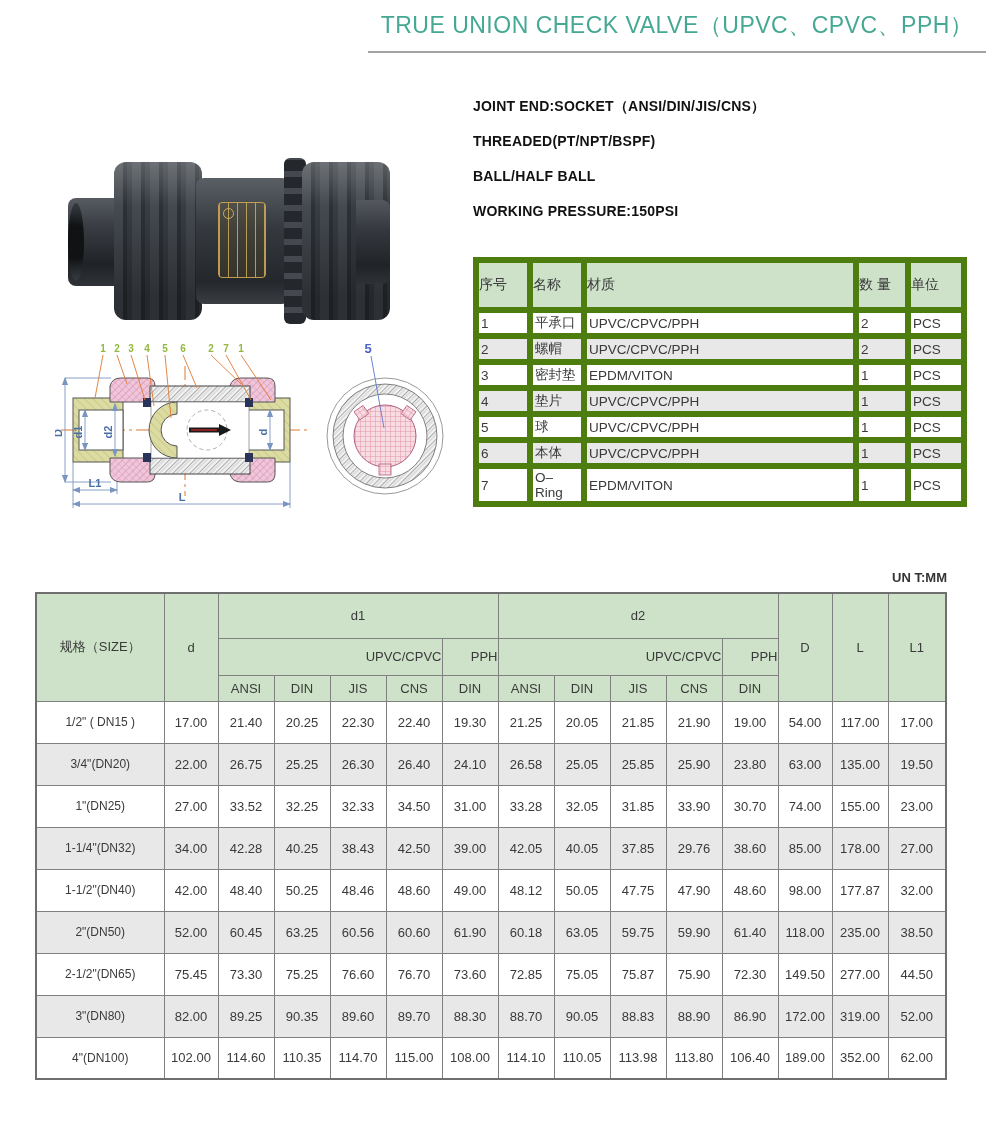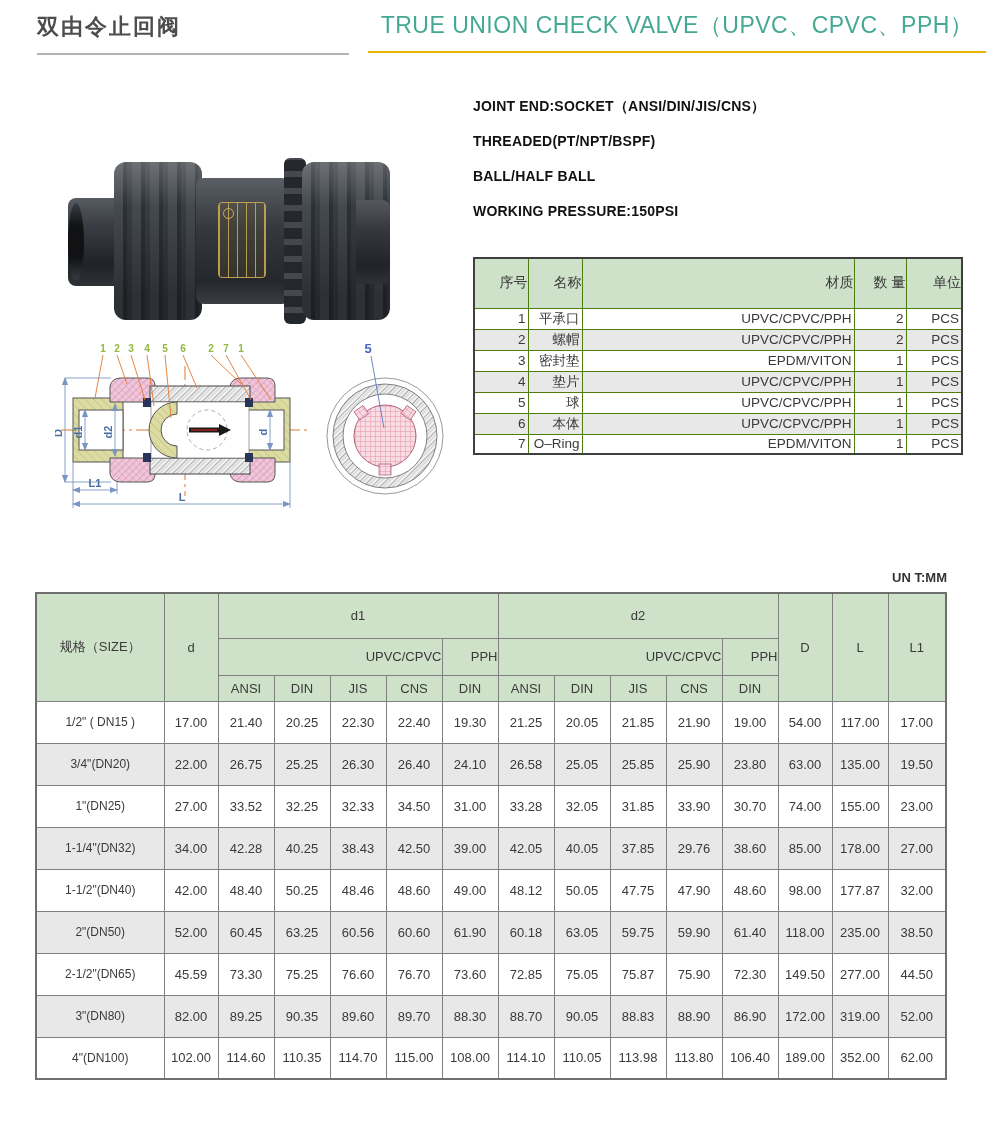--- a/index.html
+++ b/index.html
@@ -4,21 +4,21 @@
 <style>
   * { margin:0; padding:0; box-sizing:border-box; }
   html,body { background:#fff; }
   body { font-family:"Liberation Sans", sans-serif; color:#333; }
   .page { position:relative; width:1008px; height:1132px; background:#ffffff; overflow:hidden; }
 
   
   .title-cn { position:absolute; left:37px; top:12px; width:312px; font-size:22px; font-weight:bold;
               color:#4d4d4d; letter-spacing:2px; padding-bottom:11px; border-bottom:2px solid #b3b3b3; }
   .title-en { position:absolute; left:368px; top:10px; width:618px; font-size:23px; font-weight:500;
-              color:#44a893; text-align:center; letter-spacing:.5px; padding-bottom:10px; border-bottom:2px solid #eab308; }
+              color:#44a893; text-align:center; letter-spacing:.5px; padding-bottom:10px; border-bottom:2px solid #a3a3a3; }
 
   
   .photo { position:absolute; left:68px; top:148px; width:322px; height:186px; }
   .photo div { position:absolute; }
   .v-sockL { left:0; top:50px; width:56px; height:88px; border-radius:8px;
              background:linear-gradient(180deg,#575c62,#3b3f45 30%,#1f2226 75%,#2f3338); }
   .v-sockL::before { content:""; position:absolute; left:0; top:5px; bottom:5px; width:16px; border-radius:50%;
              background:radial-gradient(circle at 40% 50%,#101214 40%,#34383d 90%); }
   .v-nutL,.v-nutR { top:14px; width:88px; height:158px; border-radius:12px;
              background:
@@ -39,21 +39,21 @@
   .v-sockR { left:288px; top:52px; width:34px; height:84px; border-radius:0 8px 8px 0;
              background:linear-gradient(180deg,#55595f,#35393f 35%,#202327 78%,#2e3237); }
 
   
   .specs { position:absolute; left:473px; top:98px; }
   .spec-line { font-size:14px; font-weight:600; color:#111; letter-spacing:.2px; margin-bottom:21px; height:14px; }
 
   
   .parts { position:absolute; left:473px; top:257px; width:488px; border-collapse:collapse;
            font-size:13.5px; color:#3a3a3a; table-layout:fixed; }
-  .parts th, .parts td { border:1px solid #4d7c0f; text-align:right; vertical-align:middle; }
+  .parts th, .parts td { border:6px solid #4d7c0f; text-align:left; vertical-align:middle; }
   .parts th { background:#cde2c8; height:50px; font-weight:normal; font-size:14px; }
   .parts td { height:20px; padding:1px 2px; }
   .parts tr.alt td { background:#e8e8e8; }
   .parts { border:2px solid #3f3f3f; }
 
   
   .drawing { position:absolute; left:55px; top:336px; }
 
   
   .unit-note { position:absolute; top:570px; left:855px; width:92px; text-align:right;
@@ -69,21 +69,20 @@
   .sizes thead tr:nth-child(3) th { height:26px; }
   .sizes tbody td { height:42px; }
   .sizes tbody tr.alt td { background:#e8e8e8; }
   .sizes tbody td.size-col { font-size:12px; }
 </style>
 </head>
 <body>
 
 <div class="page">
 
-  <div class="title-cn">双由令止回阀</div>
   <div class="title-en">TRUE UNION CHECK VALVE（UPVC、CPVC、PPH）</div>
 
   <div class="photo">
     <div class="v-sockL"></div>
     <div class="v-nutL"></div>
     <div class="v-body">
       <div class="v-label"></div>
     </div>
     <div class="v-ringR"></div>
     <div class="v-nutR"></div>
@@ -434,21 +433,21 @@
           <td>63.05</td>
           <td>59.75</td>
           <td>59.90</td>
           <td>61.40</td>
           <td>118.00</td>
           <td>235.00</td>
           <td>38.50</td>
         </tr>
         <tr>
           <td class="size-col">2-1/2"(DN65)</td>
-          <td>45.59</td>
+          <td>75.45</td>
           <td>73.30</td>
           <td>75.25</td>
           <td>76.60</td>
           <td>76.70</td>
           <td>73.60</td>
           <td>72.85</td>
           <td>75.05</td>
           <td>75.87</td>
           <td>75.90</td>
           <td>72.30</td>

